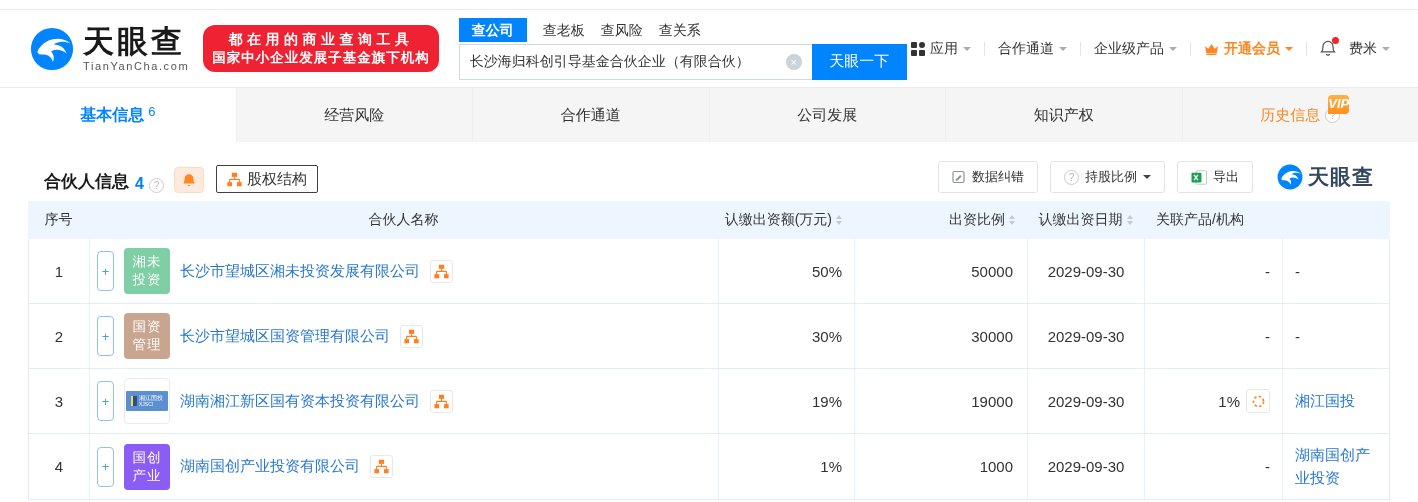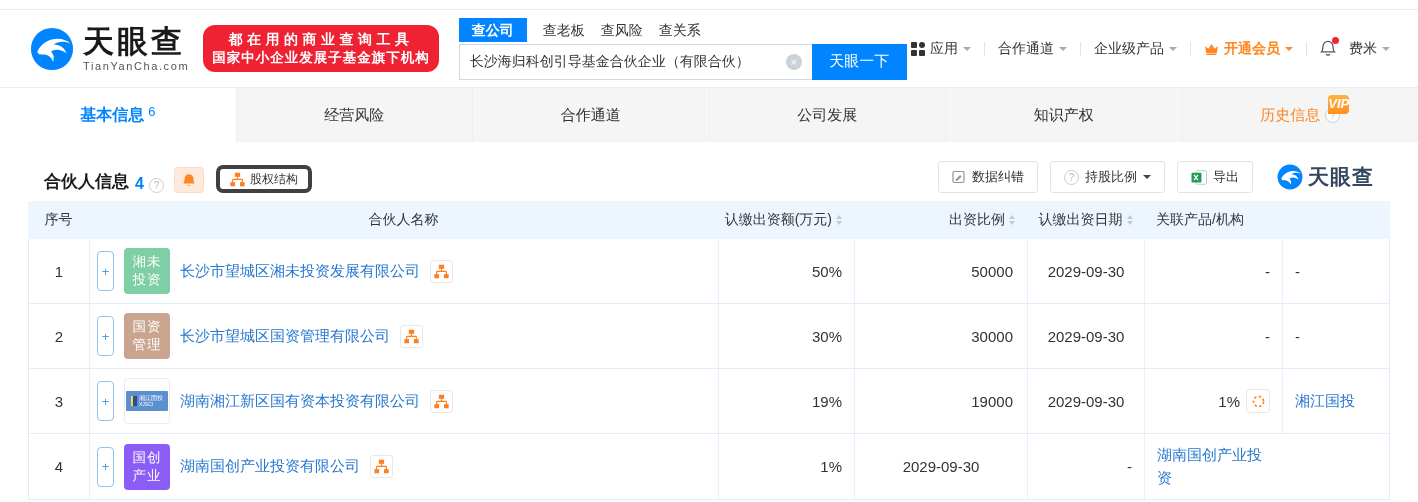--- a/index.html
+++ b/index.html
@@ -46,22 +46,22 @@
   .vip-badge{position:absolute;top:7px;left:calc(50% + 28px);background:linear-gradient(#ffb143,#ff8f1f);
     color:#fff;font-size:13px;font-style:italic;font-weight:bold;padding:1px 0;border-radius:4px 4px 4px 0;line-height:1.3}
   .help-circle{width:15px;height:15px;border-radius:50%;border:1px solid #ccc;color:#b9b9b9;font-size:10px;
     display:inline-flex;align-items:center;justify-content:center;margin-left:5px;background:#fff;flex:none}
   
   .section-head{display:flex;align-items:flex-end;margin:11px 44px 8px;height:40px}
   .sec-title{font-size:17px;font-weight:bold;color:#1a1a1a}
   .sec-count{color:#0084ff;font-size:16px;font-weight:bold;margin-left:6px}
   .bell-btn{margin-left:10px;width:30px;height:26px;background:#fdeadd;border:1px solid #f9dcc2;border-radius:4px;
     display:flex;align-items:center;justify-content:center;cursor:pointer}
-  .equity-btn{margin-left:12px;height:28px;padding:0 10px;border:4px solid #404040;border-radius:7px;background:#fff;
-    display:flex;align-items:center;gap:5px;font-size:12px;color:#333;cursor:pointer}
+  .equity-btn{margin-left:12px;height:28px;padding:0 10px;border:1px solid #404040;border-radius:2px;background:#fff;
+    display:flex;align-items:center;gap:5px;font-size:15px;color:#333;cursor:pointer}
   .sec-actions{margin-left:auto;display:flex;align-items:center;gap:12px}
   .act-btn{height:32px;padding:0 13px;border:1px solid #e3e3e3;border-radius:3px;background:#fff;
     display:flex;align-items:center;gap:6px;font-size:13px;color:#333;cursor:pointer}
   .caret-solid{width:0;height:0;border:4px solid transparent;border-top-color:#444;margin-top:4px}
   .watermark{display:flex;align-items:center;gap:5px;margin-left:12px}
   .watermark-txt{font-size:21px;font-weight:bold;color:#33475f;letter-spacing:1px}
   
   .table{margin:0 28px}
   .thead{display:grid;grid-template-columns:61px 629px 136px 173px 117px 138px 108px;
     background:#edf6ff;height:38px;align-items:center;font-size:14px;color:#333}
@@ -427,20 +427,21 @@
               <svg viewBox="0 0 16 16" width="15" height="15">
                 <rect x="5.2" y="0.8" width="5.6" height="4.4" fill="#ff7e20"></rect>
                 <path d="M8 5.2v2.6M2.8 7.8h10.4M2.8 7.8v3M13.2 7.8v3" stroke="#ff7e20" stroke-width="1.2" fill="none"></path>
                 <rect x="0.4" y="10.8" width="5" height="4.4" fill="#ff7e20"></rect>
                 <rect x="10.6" y="10.8" width="5" height="4.4" fill="#ff7e20"></rect>
               </svg>
             </span>
           </span>
         </div>
         <div class="td right">1%</div>
+        <div class="td right" style="padding-right: 14px;">1000</div>
         <div class="td center">2029-09-30</div>
         <div class="td right">
           <span>-</span>
         </div>
         <div class="td left">
           <a class="prod-link">湖南国创产业投资</a>
         </div>
       </div>
     </div>
 </div>

